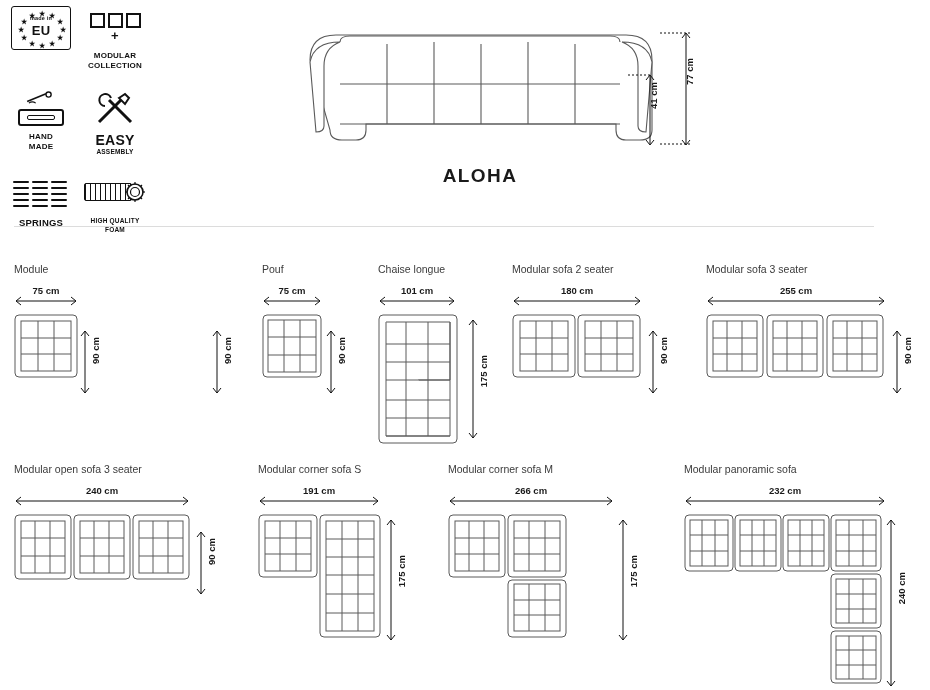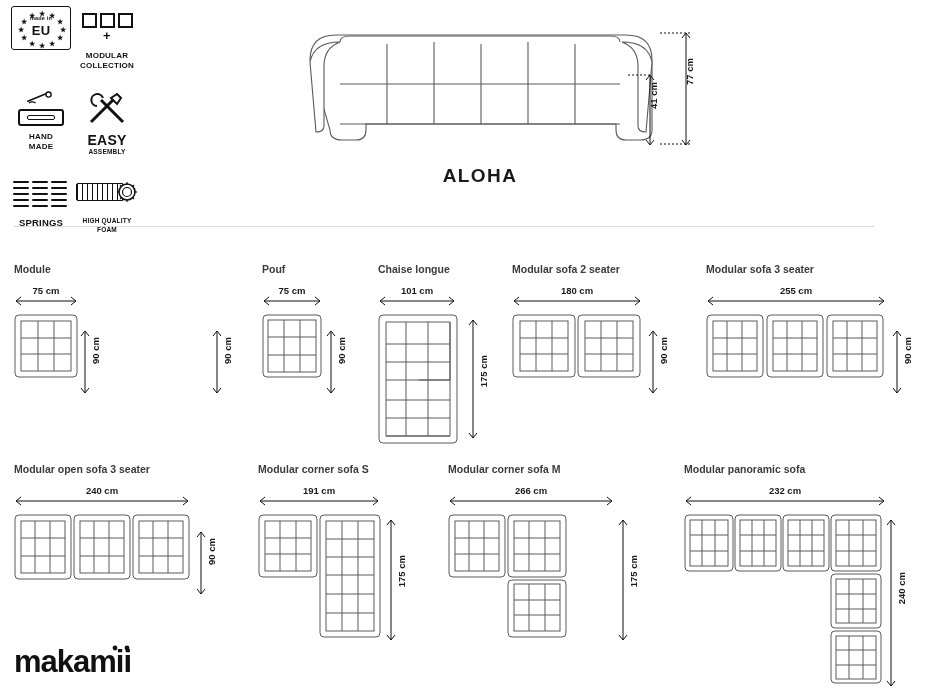--- a/index.html
+++ b/index.html
@@ -9,21 +9,21 @@
     background:#ffffff;
     font-family:"Liberation Sans", sans-serif;
     color:#1a1a1a;
     position:relative;
     overflow:hidden;
   }
   .page { position:relative; width:930px; height:690px; }
 
   
   .badges { position:absolute; left:8px; top:6px; width:220px; }
-  .badge-row { display:flex; gap:0; margin-bottom:6px; align-items:flex-start; }
+  .badge-row { display:flex; gap:8px; margin-bottom:6px; align-items:flex-start; }
   .badge { width:66px; text-align:center; font-size:8px; line-height:1.05;
            font-weight:bold; letter-spacing:.2px; color:#111; }
   .badge .glyph { height:44px; display:flex; align-items:center; justify-content:center; }
   .badge .cap { display:block; padding-top:2px; }
   .badge .cap.small { font-size:6.5px; font-weight:bold; }
 
   
   .eu { width:60px; height:44px; border:1.6px solid #111; border-radius:3px; position:relative; }
   .eu .stars { position:absolute; inset:0; }
   .eu .star { position:absolute; font-size:7px; line-height:7px; color:#111; }
@@ -69,21 +69,21 @@
   
   .hero { position:absolute; left:300px; top:20px; width:360px; height:130px; }
   .hero-title { position:absolute; left:300px; top:165px; width:360px; text-align:center;
                 font-size:19px; font-weight:bold; letter-spacing:1.4px; }
   .vlabel { writing-mode:vertical-rl; transform:rotate(180deg); font-size:9.5px; font-weight:bold; }
 
   .divider { position:absolute; left:14px; top:226px; width:860px; height:1px; background:#dcdcdc; }
 
   
   .variant { position:absolute; }
-  .v-title { font-size:10.5px; font-weight:bold; color:#3b3b3b; white-space:nowrap; }
+  .v-title { font-size:10.5px; font-weight:normal; color:#3b3b3b; white-space:nowrap; }
   .meas-h { font-size:9.5px; font-weight:bold; text-align:center; }
   .meas-v { font-size:9.5px; font-weight:bold; }
 
   svg { display:block; overflow:visible; }
   .logo { position:absolute; left:14px; top:642px; }
 </style>
 </head>
 <body>
 
 <div class="page">
@@ -651,21 +651,14 @@
     <g stroke="#111" stroke-width="1" fill="none">
         <path d="M5 2 v166"></path>
         <path d="M1 7 l4 -5 4 5"></path>
         <path d="M1 163 l4 5 4 -5"></path>
       </g>
   </svg>
   <div style="position:absolute;left:896px;top:572px;" class="meas-v">
     <span class="vlabel">240 cm</span>
   </div>
 
-  <div class="logo">
-    <svg width="130" height="40" viewBox="0 0 130 40">
-      <text x="0" y="30" font-family="Liberation Sans, sans-serif" font-size="31" font-weight="bold" fill="#111" letter-spacing="-1">makamii</text>
-      <circle cx="101" cy="6" r="2.4" fill="#111"></circle>
-      <circle cx="113" cy="6" r="2.4" fill="#111"></circle>
-    </svg>
-  </div>
 
 </div>
 
 </body></html>

